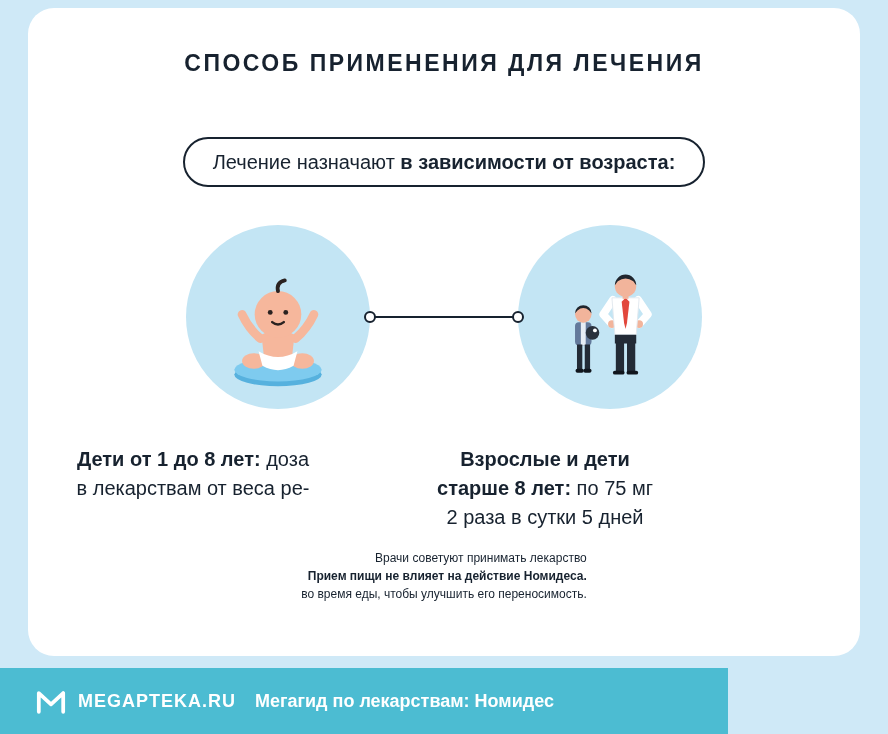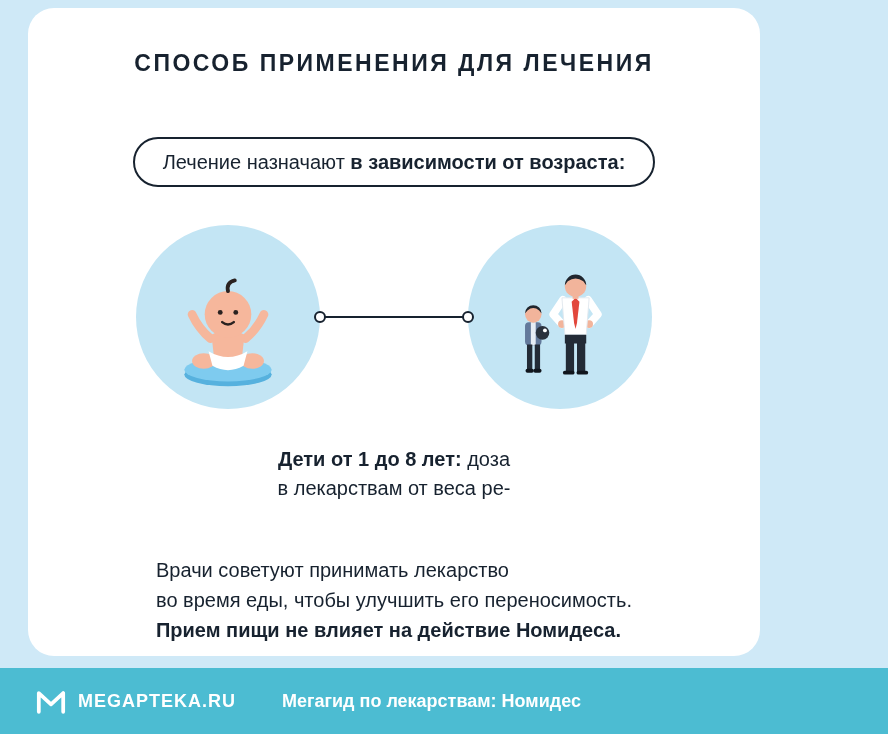--- a/index.html
+++ b/index.html
@@ -11,21 +11,21 @@
   }
   *{box-sizing:border-box;}
   html,body{margin:0;padding:0;}
   body{
     width:888px;height:734px;position:relative;overflow:hidden;
     background:var(--background);
     color:var(--text);
     font-family:"Liberation Sans","DejaVu Sans",sans-serif;
   }
   .card{
-    position:absolute;top:8px;left:28px;width:732px;height:648px;
+    position:absolute;top:8px;left:28px;width:832px;height:648px;
     background:var(--card);border-radius:26px;
     display:flex;flex-direction:column;align-items:center;
   }
   .title{
     margin:42px 0 0 0;
     font-size:23px;font-weight:bold;letter-spacing:2.5px;
     text-align:center;
   }
   .pill{
     margin-top:60px;
@@ -51,45 +51,45 @@
   }
   .connector::before,.connector::after{
     content:"";position:absolute;top:-5px;
     width:8px;height:8px;border:2px solid var(--text);
     background:#fff;border-radius:50%;
   }
   .connector::before{left:-2px;}
   .connector::after{right:-2px;}
   .age-texts{
     margin-top:36px;width:100%;
-    display:flex;justify-content:center;gap:22px;
+    display:flex;gap:22px;
   }
   .age-col{
     width:330px;text-align:center;
     font-size:20px;line-height:1.45;
   }
   .note{
-    margin-top:52px;text-align:left;
-    font-size:20px;line-height:1.5;
+    margin-top:17px;text-align:right;
+    font-size:12px;line-height:1.5;
   }
   .note .bold{font-weight:bold;}
   b{font-weight:bold;}
   .footer{
-    position:absolute;left:0;bottom:0;width:888px;height:66px;
+    position:absolute;left:0;bottom:0;width:728px;height:66px;
     background:var(--footer);
     display:flex;align-items:center;
     padding:0 36px;color:#ffffff;
   }
   .logo{flex:none;display:block;}
   .brand{
     margin-left:12px;
     font-weight:bold;font-size:18px;letter-spacing:1px;
   }
   .caption{
-    margin-left:46px;
+    margin-left:19px;
     font-weight:bold;font-size:18px;
   }
 </style>
 </head>
 <body>
 
 <div class="card">
 
   <h1 class="title">СПОСОБ ПРИМЕНЕНИЯ ДЛЯ ЛЕЧЕНИЯ</h1>
 
@@ -150,27 +150,32 @@
 
   </div>
 
   <div class="age-texts">
 
     <div class="age-col">
       <div class="line"><b>Дети от 1 до 8 лет:</b><span> доза</span></div>
       <div class="line">в лекарствам от веса ре-</div>
     </div>
 
+    <div class="age-col">
+      <div class="line"><b>Взрослые и дети</b></div>
+      <div class="line"><b>старше 8 лет:</b><span> по 75 мг</span></div>
+      <div class="line">2 раза в сутки 5 дней</div>
+    </div>
 
   </div>
 
   <div class="note">
     <div class="line">Врачи советуют принимать лекарство</div>
+    <div class="line bold">Прием пищи не влияет на действие Номидеса.</div>
     <div class="line">во время еды, чтобы улучшить его переносимость.</div>
-    <div class="line bold">Прием пищи не влияет на действие Номидеса.</div>
   </div>
 
 </div>
 
 <div class="footer">
   <svg class="logo" viewBox="0 0 32 28" width="30" height="27" aria-hidden="true">
     <path d="M3 25 V5 l13 12 L29 5 v20" fill="none" stroke="#ffffff" stroke-width="4" stroke-linejoin="round" stroke-linecap="round"></path>
   </svg>
   <span class="brand">MEGAPTEKA.RU</span>
   <span class="caption">Мегагид по лекарствам: Номидес</span>

